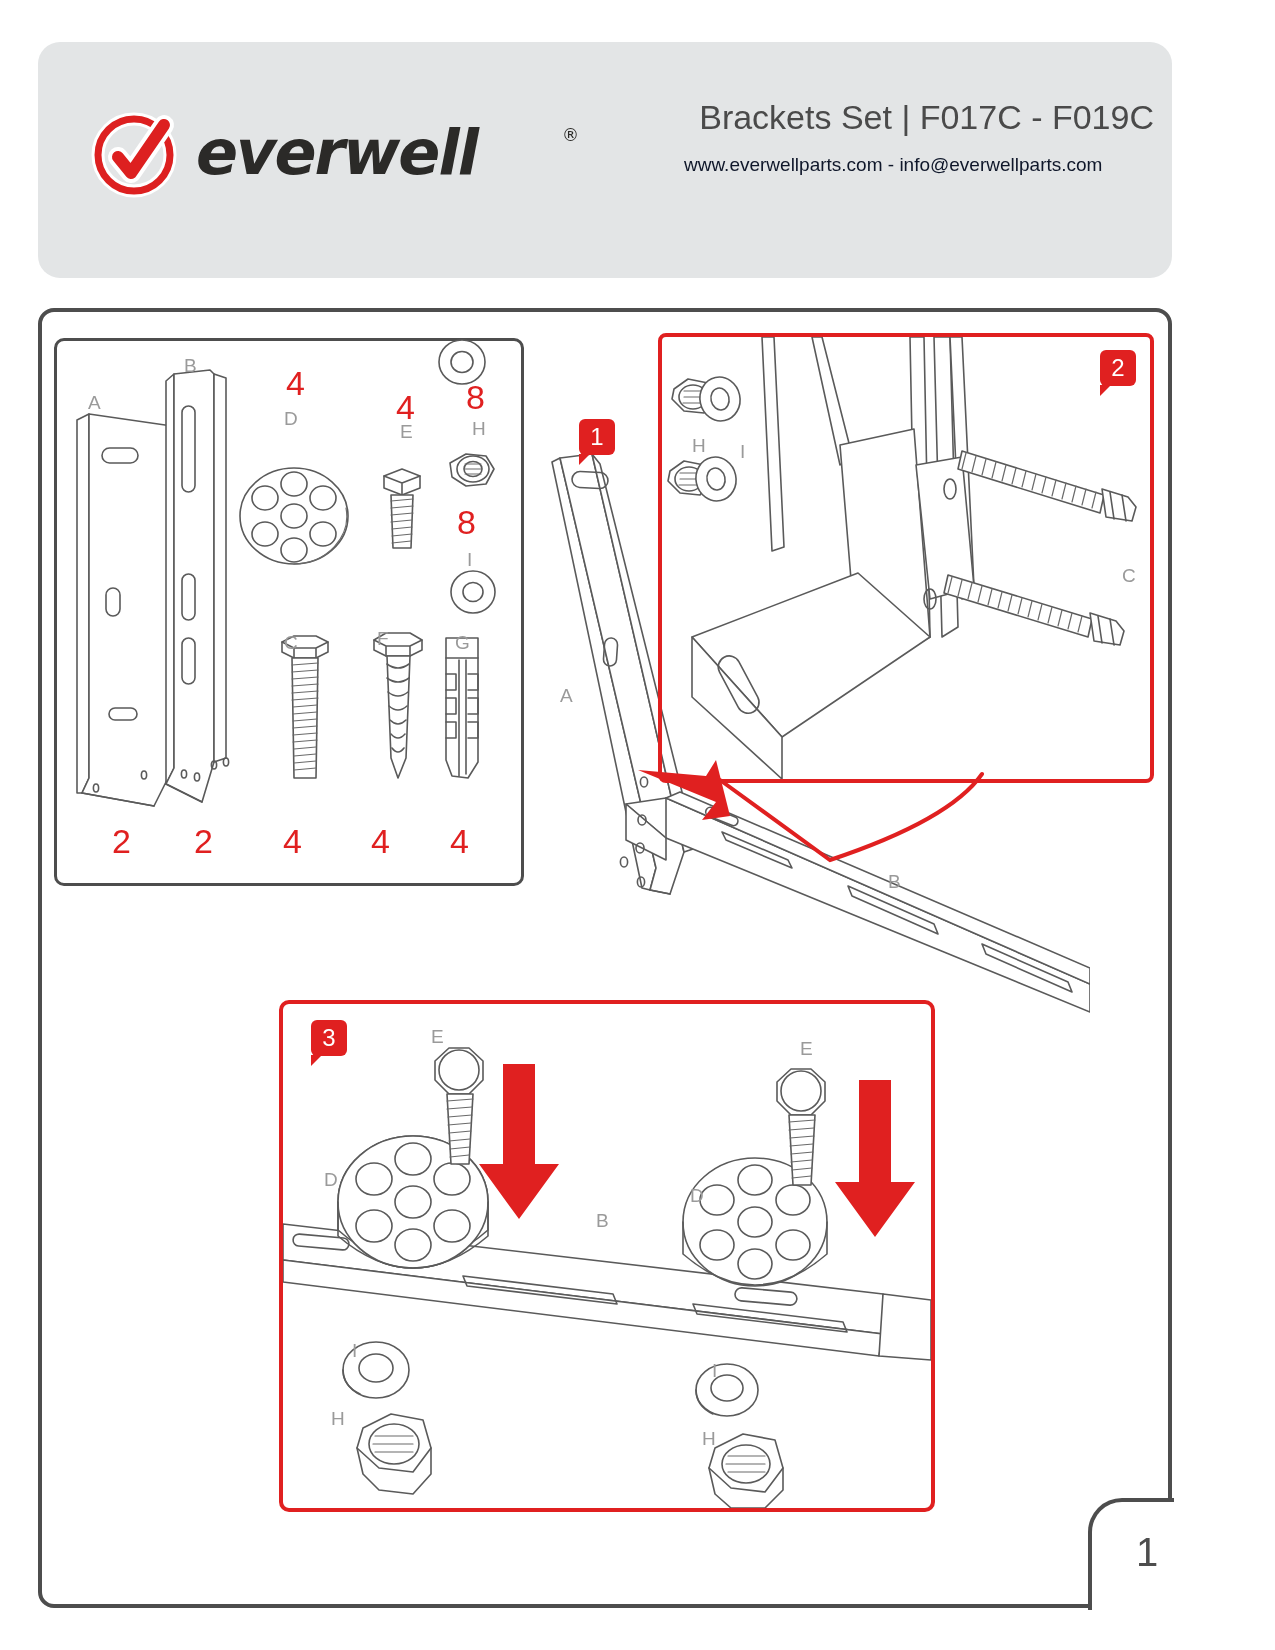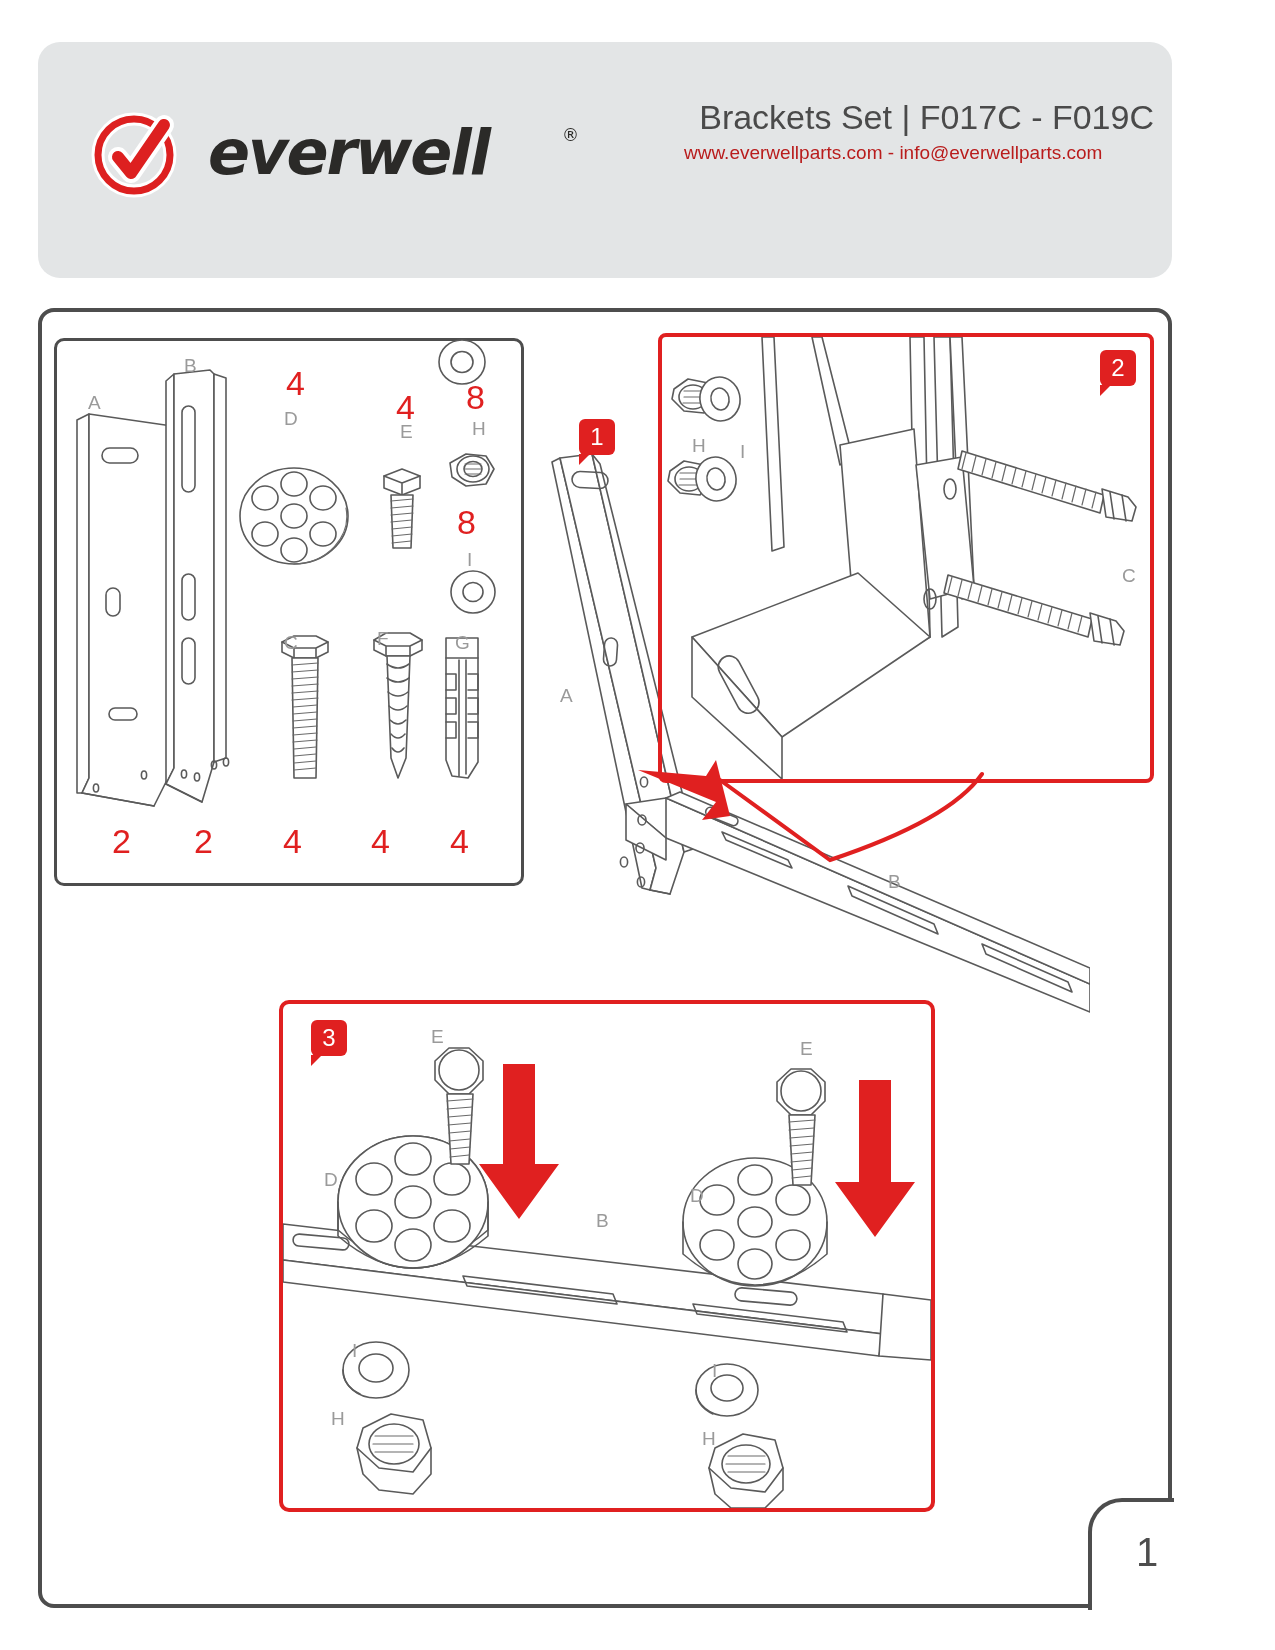--- a/index.html
+++ b/index.html
@@ -34,21 +34,21 @@
   }
   #logo-mark {
     position: absolute;
     left: 0;
     top: 0;
     width: 96px;
     height: 96px;
   }
   #logo-word {
     position: absolute;
-    left: 120px;
+    left: 108px;
     top: 8px;
     font-family: "DejaVu Sans", sans-serif;
     font-weight: bold;
     font-style: italic;
     font-size: 62px;
     letter-spacing: -2px;
     color: #2b2a28;
     line-height: 80px;
     white-space: nowrap;
   }
@@ -83,23 +83,23 @@
     white-space: nowrap;
   }
   .h-small {
     font-size: 18px;
     color: #7d7d7d;
     line-height: 28px;
     margin-top: 5px;
     white-space: nowrap;
   }
   .h-small.link {
-    color: #b91c1c;
+    color: #0f172a;
     font-size: 19px;
-    margin-top: 2px;
+    margin-top: 14px;
   }
 
   
   #main-frame {
     position: absolute;
     left: 38px;
     top: 308px;
     width: 1134px;
     height: 1300px;
     border: 4px solid #4d4d4d;

